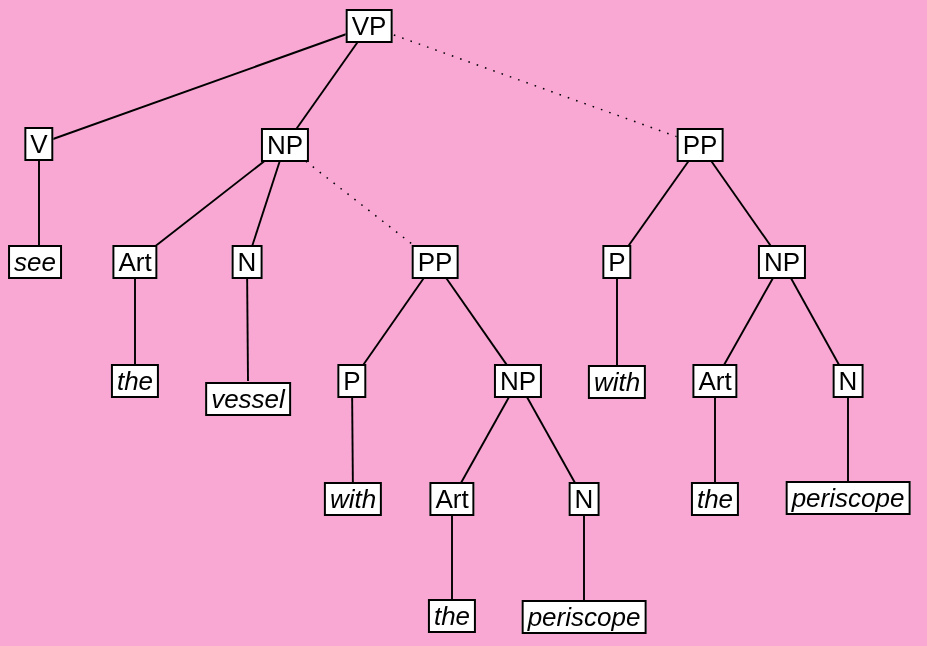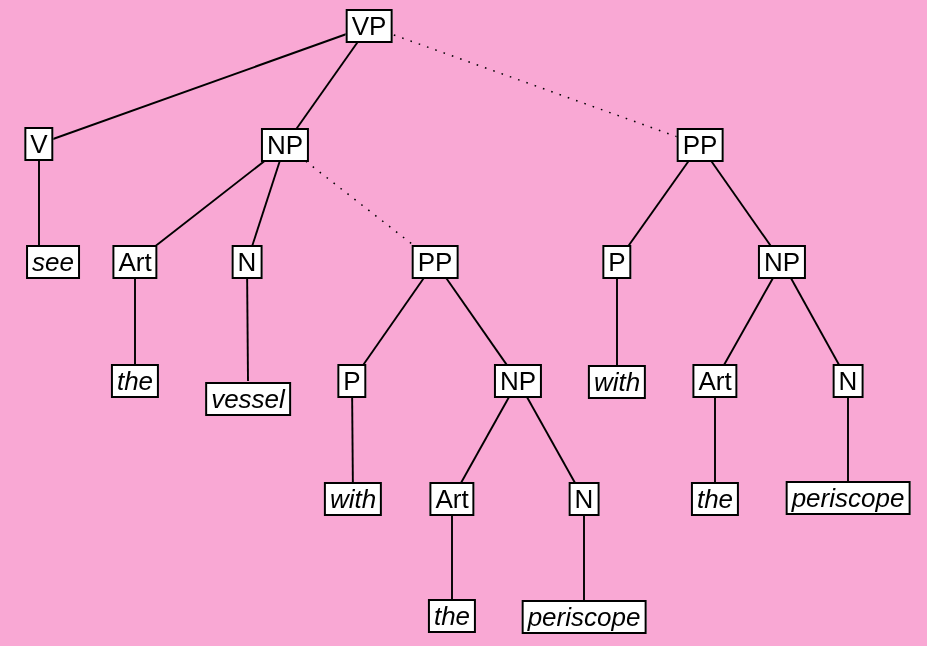--- a/index.html
+++ b/index.html
@@ -74,21 +74,21 @@
       <line x1="782" y1="262" x2="715" y2="381" class="edge solid"></line>
       <line x1="782" y1="262" x2="848" y2="381" class="edge solid"></line>
       <line x1="715" y1="381" x2="715" y2="499" class="edge solid"></line>
       <line x1="848" y1="381" x2="848" y2="498" class="edge solid"></line>
     </svg>
   <div>
       <div class="node" style="left: 369px; top: 26px;">VP</div>
       <div class="node" style="left: 39px; top: 144px;">V</div>
       <div class="node" style="left: 285px; top: 145px;">NP</div>
       <div class="node" style="left: 700px; top: 145px;">PP</div>
-      <div class="node word" style="left: 53px; top: 262px;">see</div>
+      <div class="node word" style="left: 35px; top: 262px;">see</div>
       <div class="node" style="left: 135px; top: 262px;">Art</div>
       <div class="node" style="left: 247px; top: 262px;">N</div>
       <div class="node" style="left: 435px; top: 262px;">PP</div>
       <div class="node" style="left: 617px; top: 262px;">P</div>
       <div class="node" style="left: 782px; top: 262px;">NP</div>
       <div class="node word" style="left: 135px; top: 381px;">the</div>
       <div class="node word" style="left: 248px; top: 381px; margin-top: 18px;">vessel</div>
       <div class="node" style="left: 352px; top: 381px;">P</div>
       <div class="node" style="left: 518px; top: 381px;">NP</div>
       <div class="node word" style="left: 617px; top: 382px;">with</div>

